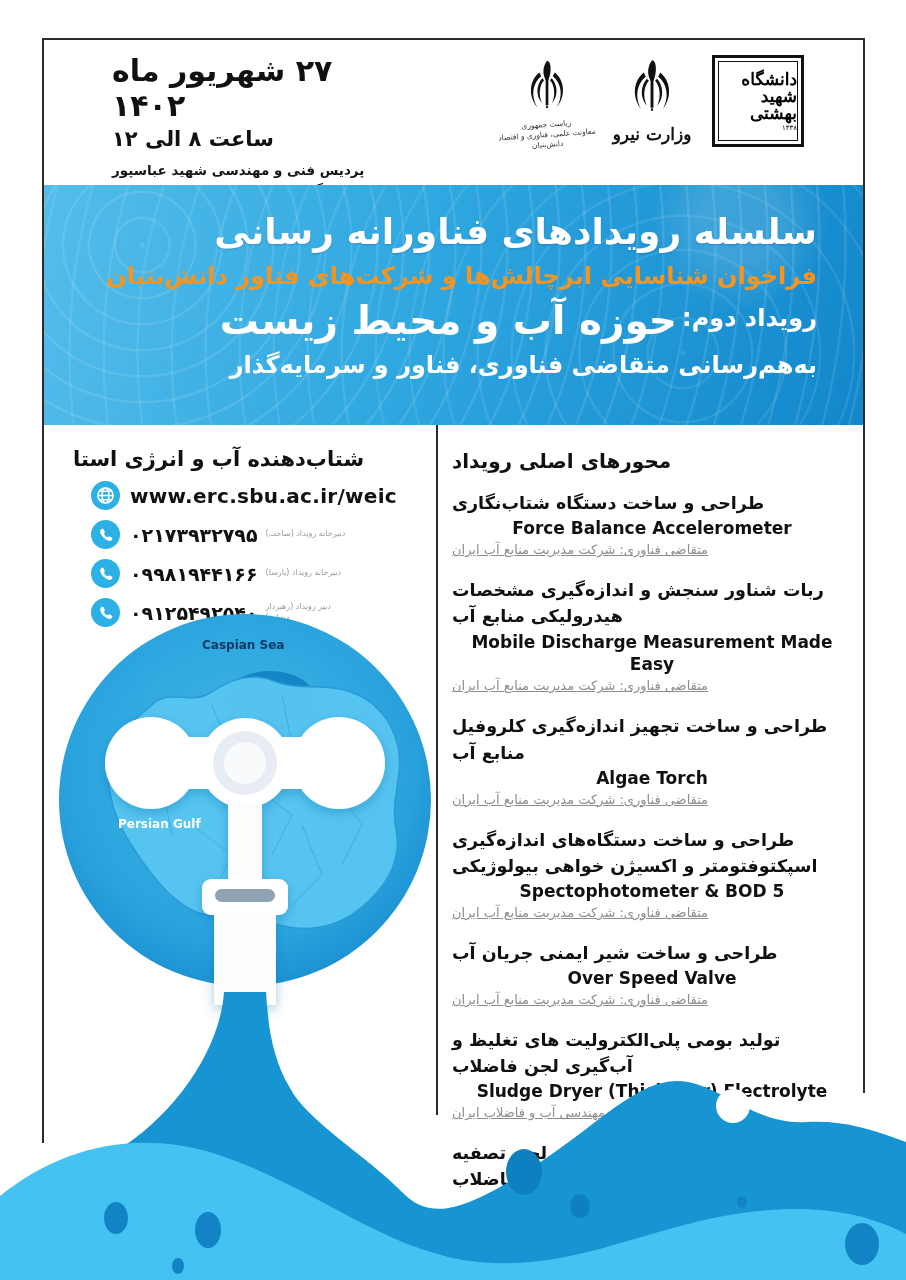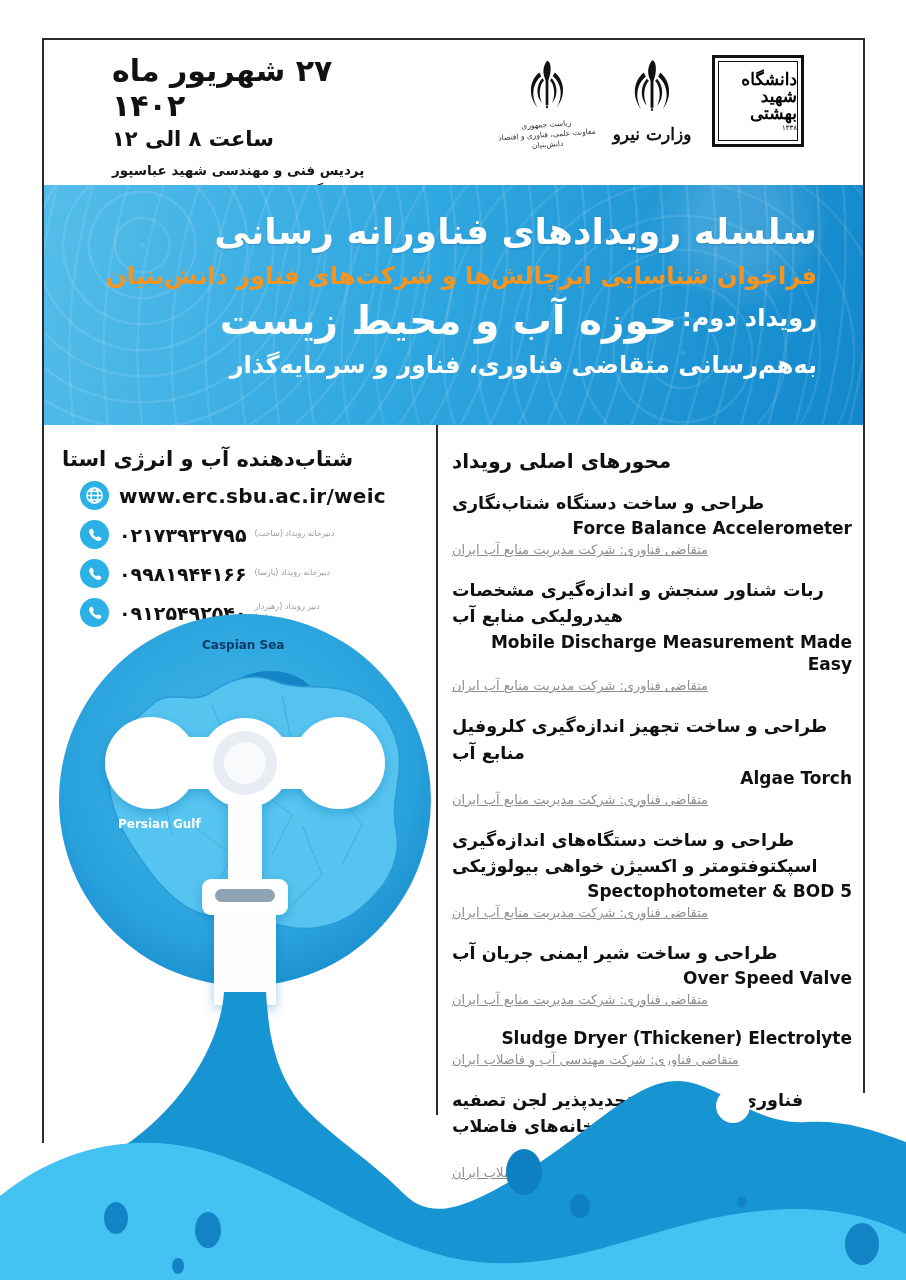--- a/index.html
+++ b/index.html
@@ -38,34 +38,34 @@
       linear-gradient(105deg,#54bdea 0%,#2fa7e0 45%,#1287cb 100%);
     text-align:right;padding:0;box-sizing:border-box;color:#fff;}
   .banner-inner{padding:26px 46px 0 30px;}
   .banner-title{font-size:36px;font-weight:bold;line-height:1.15;text-shadow:0 1px 2px rgba(0,60,110,.25);}
   .banner-subtitle{font-size:24px;font-weight:bold;margin-top:10px;}
   .banner-event{margin-top:8px;}
   .banner-event-label{font-size:24px;font-weight:bold;vertical-align:8px;}
   .banner-event-title{font-size:39px;font-weight:bold;}
   .banner-tagline{font-size:24px;font-weight:bold;margin-top:8px;}
   
-  .contact{left:28px;top:425px;width:392px;z-index:2;color:#111;}
+  .contact{left:39px;top:425px;width:392px;z-index:2;color:#111;}
   .contact-title{font-size:21px;font-weight:bold;margin:22px 0 0 34px;direction:rtl;text-align:left;}
   .crow{display:flex;align-items:center;margin:10px 0 0 52px;}
   .cicon{width:29px;height:29px;border-radius:50%;background:#2cb1e7;display:flex;align-items:center;justify-content:center;flex:0 0 auto;}
   .cicon svg{display:block;}
   .ctext{font-size:20px;font-weight:bold;margin-left:10px;letter-spacing:.3px;}
   .cnum{font-size:19px;font-weight:bold;margin-left:10px;letter-spacing:1px;}
   .clabel{font-size:8px;color:#9a9a9a;margin-left:8px;direction:rtl;width:86px;line-height:1.3;text-align:left;}
   
   .topics{left:452px;top:425px;width:400px;z-index:2;direction:rtl;text-align:left;color:#101010;}
   .topics-heading{font-size:20px;font-weight:bold;margin:24px 0 2px 0;}
   .topic{margin-top:17px;}
   .topic-fa{font-size:17.5px;font-weight:bold;line-height:1.5;}
-  .topic-en{font-size:17px;font-weight:bold;direction:ltr;text-align:right;line-height:1.35;margin-top:1px;}
+  .topic-en{font-size:17px;font-weight:bold;direction:ltr;text-align:center;line-height:1.35;margin-top:1px;}
   .topic-app{font-size:13px;color:#8d8d8d;line-height:1.45;margin-top:1px;text-decoration:underline;}
   
   .illustration{left:52px;top:585px;z-index:3;}
   .waves{left:0;top:930px;z-index:6;}
 </style>
 </head>
 <body>
 
 <div class="abs frame-top"></div>
 <div class="abs frame-left"></div>
@@ -204,20 +204,21 @@
     <div class="topic-fa">طراحی و ساخت دستگاه‌های اندازه‌گیری اسپکتوفتومتر و اکسیژن خواهی بیولوژیکی</div>
     <div class="topic-en">Spectophotometer &amp; BOD 5</div>
     <div class="topic-app">متقاضی فناوری: شرکت مدیریت منابع آب ایران</div>
   </div>
   <div class="topic">
     <div class="topic-fa">طراحی و ساخت شیر ایمنی جریان آب</div>
     <div class="topic-en">Over Speed Valve</div>
     <div class="topic-app">متقاضی فناوری: شرکت مدیریت منابع آب ایران</div>
   </div>
   <div class="topic">
+    <div class="topic-fa">تولید بومی پلی‌الکترولیت های تغلیظ و آب‌گیری لجن فاضلاب</div>
     <div class="topic-en">Sludge Dryer (Thickener) Electrolyte</div>
     <div class="topic-app">متقاضی فناوری: شرکت مهندسی آب و فاضلاب ایران</div>
   </div>
   <div class="topic">
     <div class="topic-fa">فناوری‌های بازیابی تجدیدپذیر لجن تصفیه خانه‌های فاضلاب</div>
     <div class="topic-en">Sludge Fertilizer / Biogas</div>
     <div class="topic-app">متقاضی فناوری: شرکت مهندسی آب و فاضلاب ایران</div>
   </div>
 </div>
 

